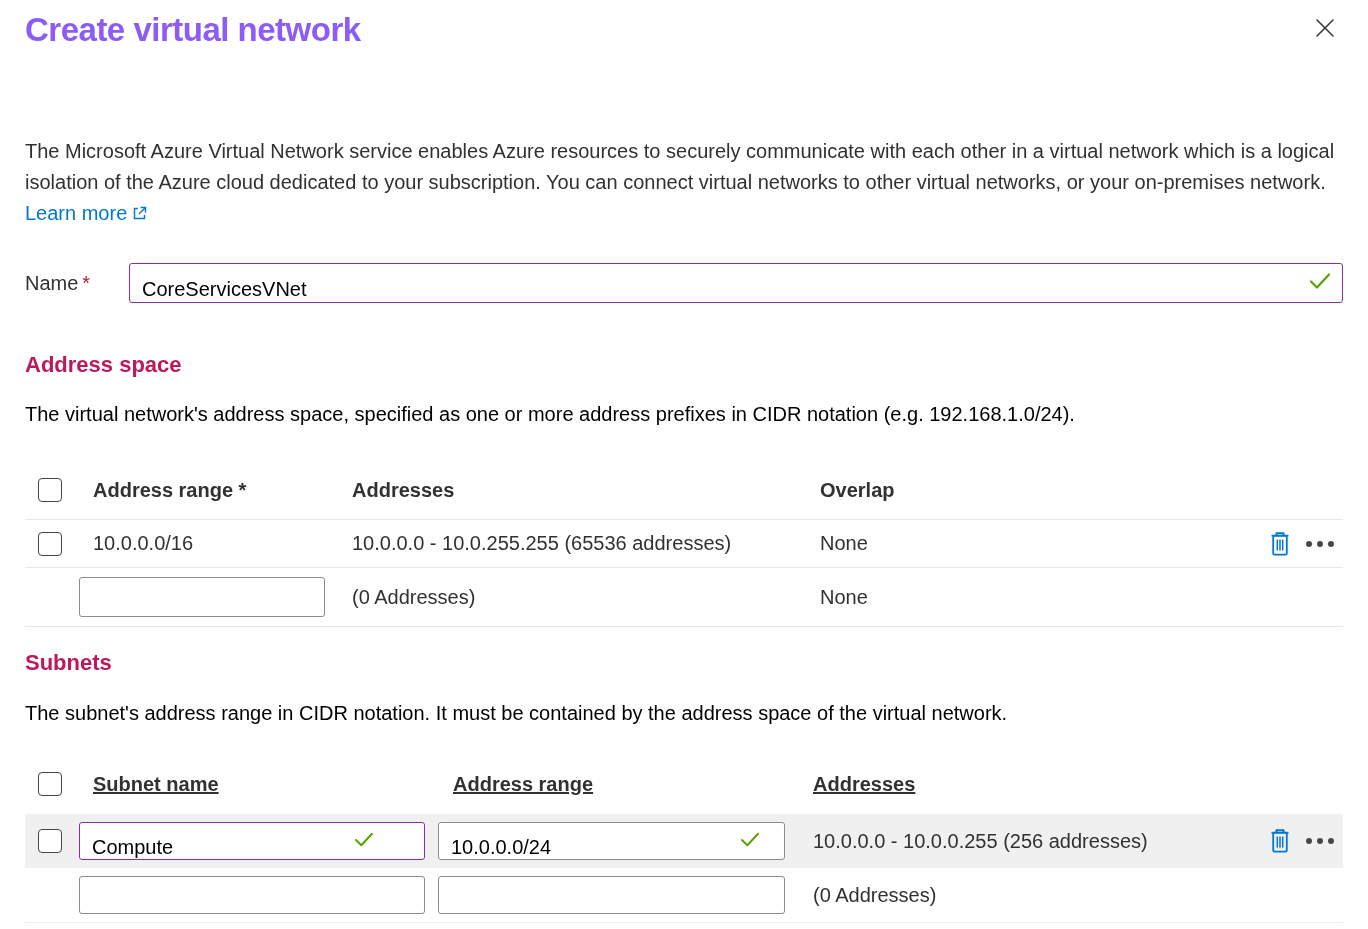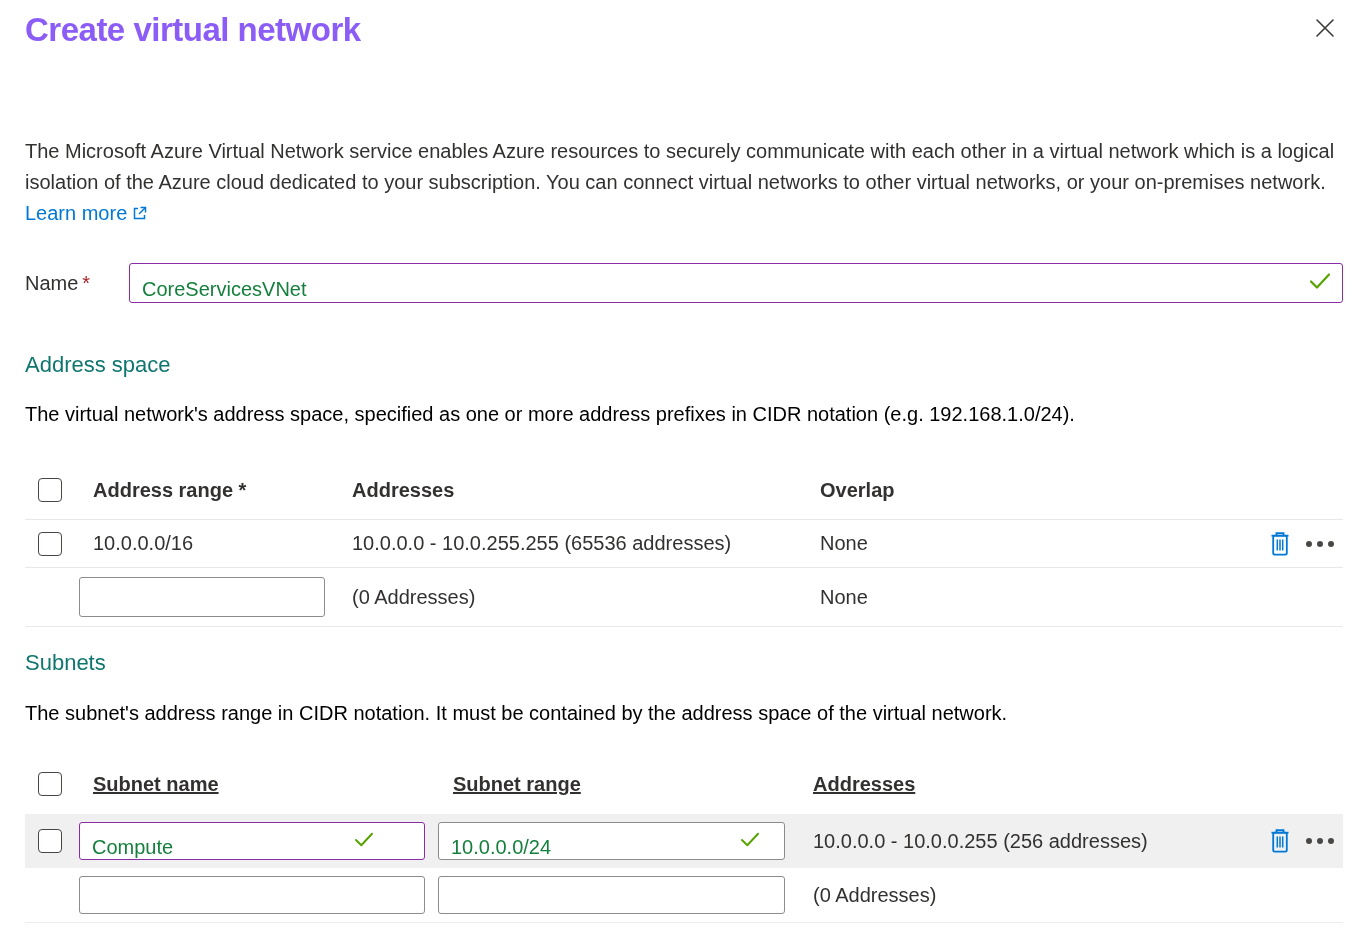--- a/index.html
+++ b/index.html
@@ -17,27 +17,27 @@
   .intro { margin-top:84px; font-size:20px; line-height:31px; color:#323130; max-width:1318px; }
   .learn-link { color:#0078d4; text-decoration:none; white-space:nowrap; }
   .ext-icon { display:inline-block; vertical-align:-2px; margin-left:4px; }
 
   
   .name-row { margin-top:32px; display:flex; align-items:center; }
   .name-label { width:104px; font-size:20px; color:#323130; }
   .req { color:#a4262c; margin-left:4px; }
   .field-wrap { position:relative; flex:1; }
   .tb { width:100%; height:40px; border:1px solid #8c8c8c; border-radius:3px;
-    font-family:"Liberation Sans", sans-serif; font-size:20px; color:#15803d;
+    font-family:"Liberation Sans", sans-serif; font-size:20px; color:#000000;
     padding:13px 40px 0 12px; outline:none; background:#fff; }
   .tb.dirty { border-color:#8a2da5; }
   .valid-check { position:absolute; right:12px; top:50%; transform:translateY(-50%); }
 
   
-  .section-h { margin-top:48px; font-size:22px; font-weight:400; color:#0f766e; line-height:28px; }
+  .section-h { margin-top:48px; font-size:22px; font-weight:700; color:#be185d; line-height:28px; }
   .section-h.subnets { margin-top:22px; }
   .section-desc { margin-top:22px; font-size:20px; line-height:26px; color:#000000; }
   .section-desc.subnets { margin-top:23px; }
 
   
   .grid { display:grid; align-items:center; }
   .t1 { grid-template-columns:54px 273px 468px 1fr 92px; }
   .t2 { grid-template-columns:54px 359px 360px 1fr 92px; }
   .t-header { margin-top:34px; height:58px; font-weight:700; font-size:20px; }
   .t2-header { margin-top:28px; height:60px;text-decoration:underline; }
@@ -150,21 +150,21 @@
   </div>
 
   <h2 class="section-h subnets">Subnets</h2>
   <p class="section-desc subnets">The subnet's address range in CIDR notation. It must be contained by the address space of the virtual network.</p>
 
   <div class="grid t2 t-header t2-header">
     <div class="cb-cell">
         <div class="checkbox" role="checkbox" aria-checked="false"></div>
       </div>
     <div class="cell-pad">Subnet name</div>
-    <div class="cell-pad15">Subnet range</div>
+    <div class="cell-pad15">Address range</div>
     <div class="cell-pad15">Addresses</div>
     <div></div>
   </div>
 
   <div class="grid t2 row t2-r1">
     <div class="cb-cell">
         <div class="checkbox" role="checkbox" aria-checked="false"></div>
       </div>
     <div class="cell-input">
       <input class="tb small dirty" type="text" value="Compute" style="">

